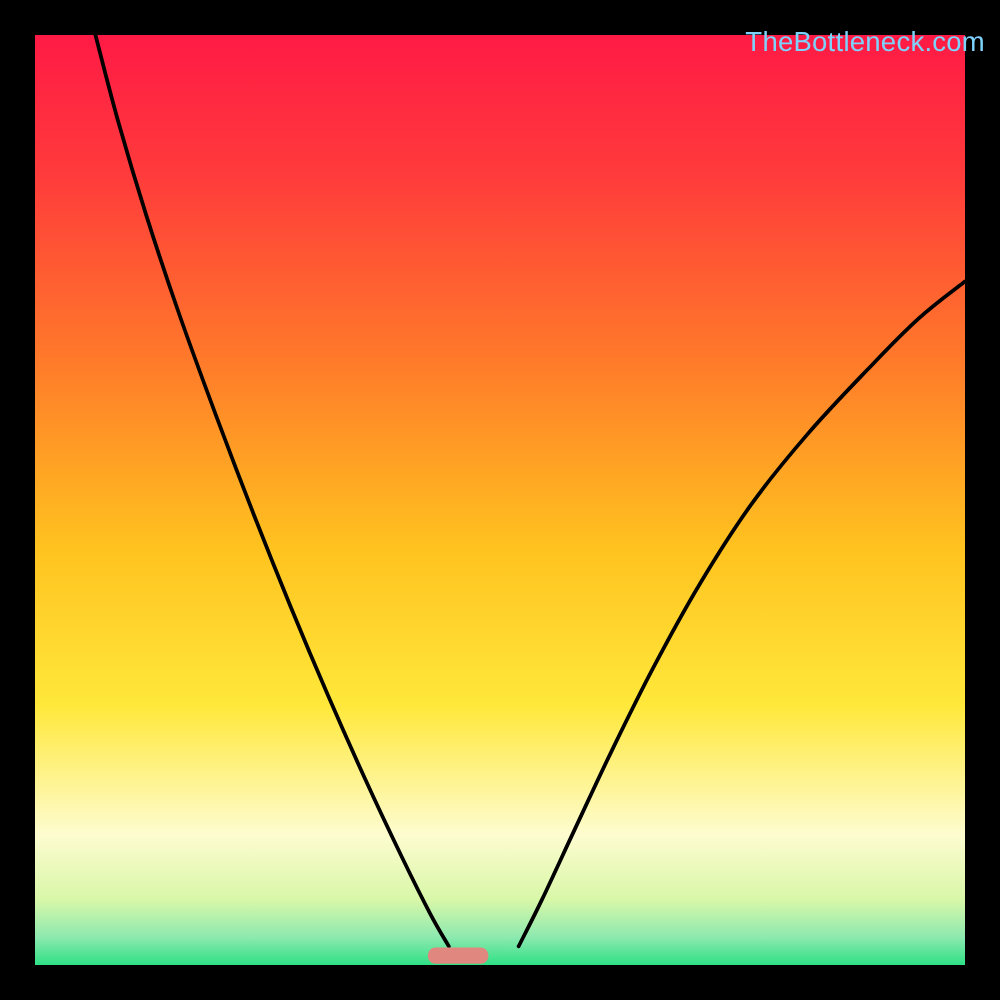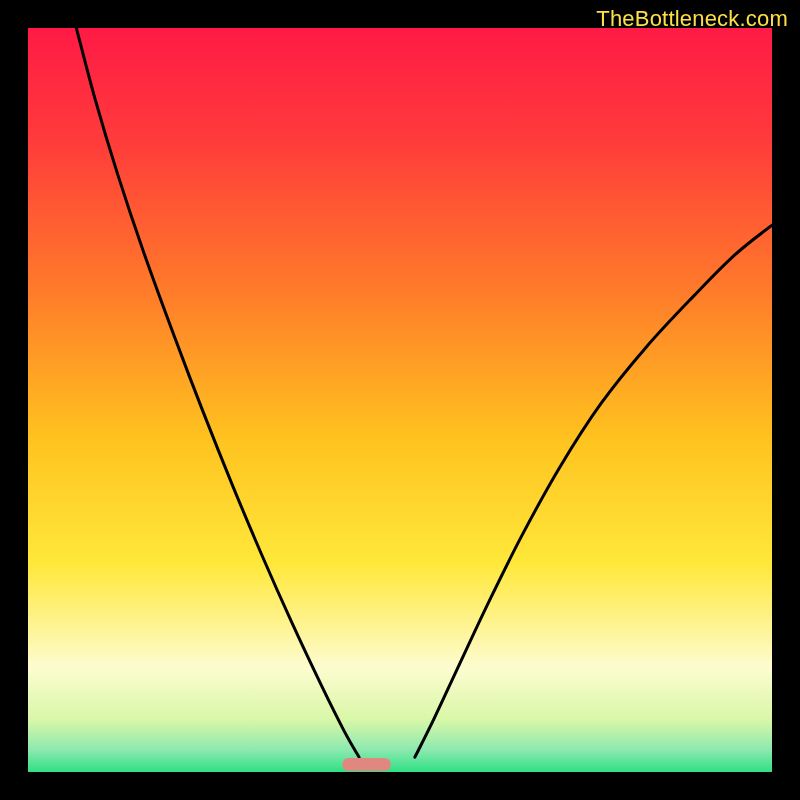--- a/index.html
+++ b/index.html
@@ -21,23 +21,23 @@
   .gradient {
     position: absolute;
     inset: 0;
   }
   .curve {
     position: absolute;
     inset: 0;
   }
   .watermark {
     position: absolute;
-    top: 6px;
+    top: 21px;
     right: 12px;
-    color: #fde047;
+    color: #7dd3fc;
     font-size: 22px;
     font-weight: 500;
     letter-spacing: 0.2px;
   }
 </style>
 </head>
 <body>
 
 <div class="frame">
   <svg class="gradient" viewBox="0 0 744 744" preserveAspectRatio="none">

